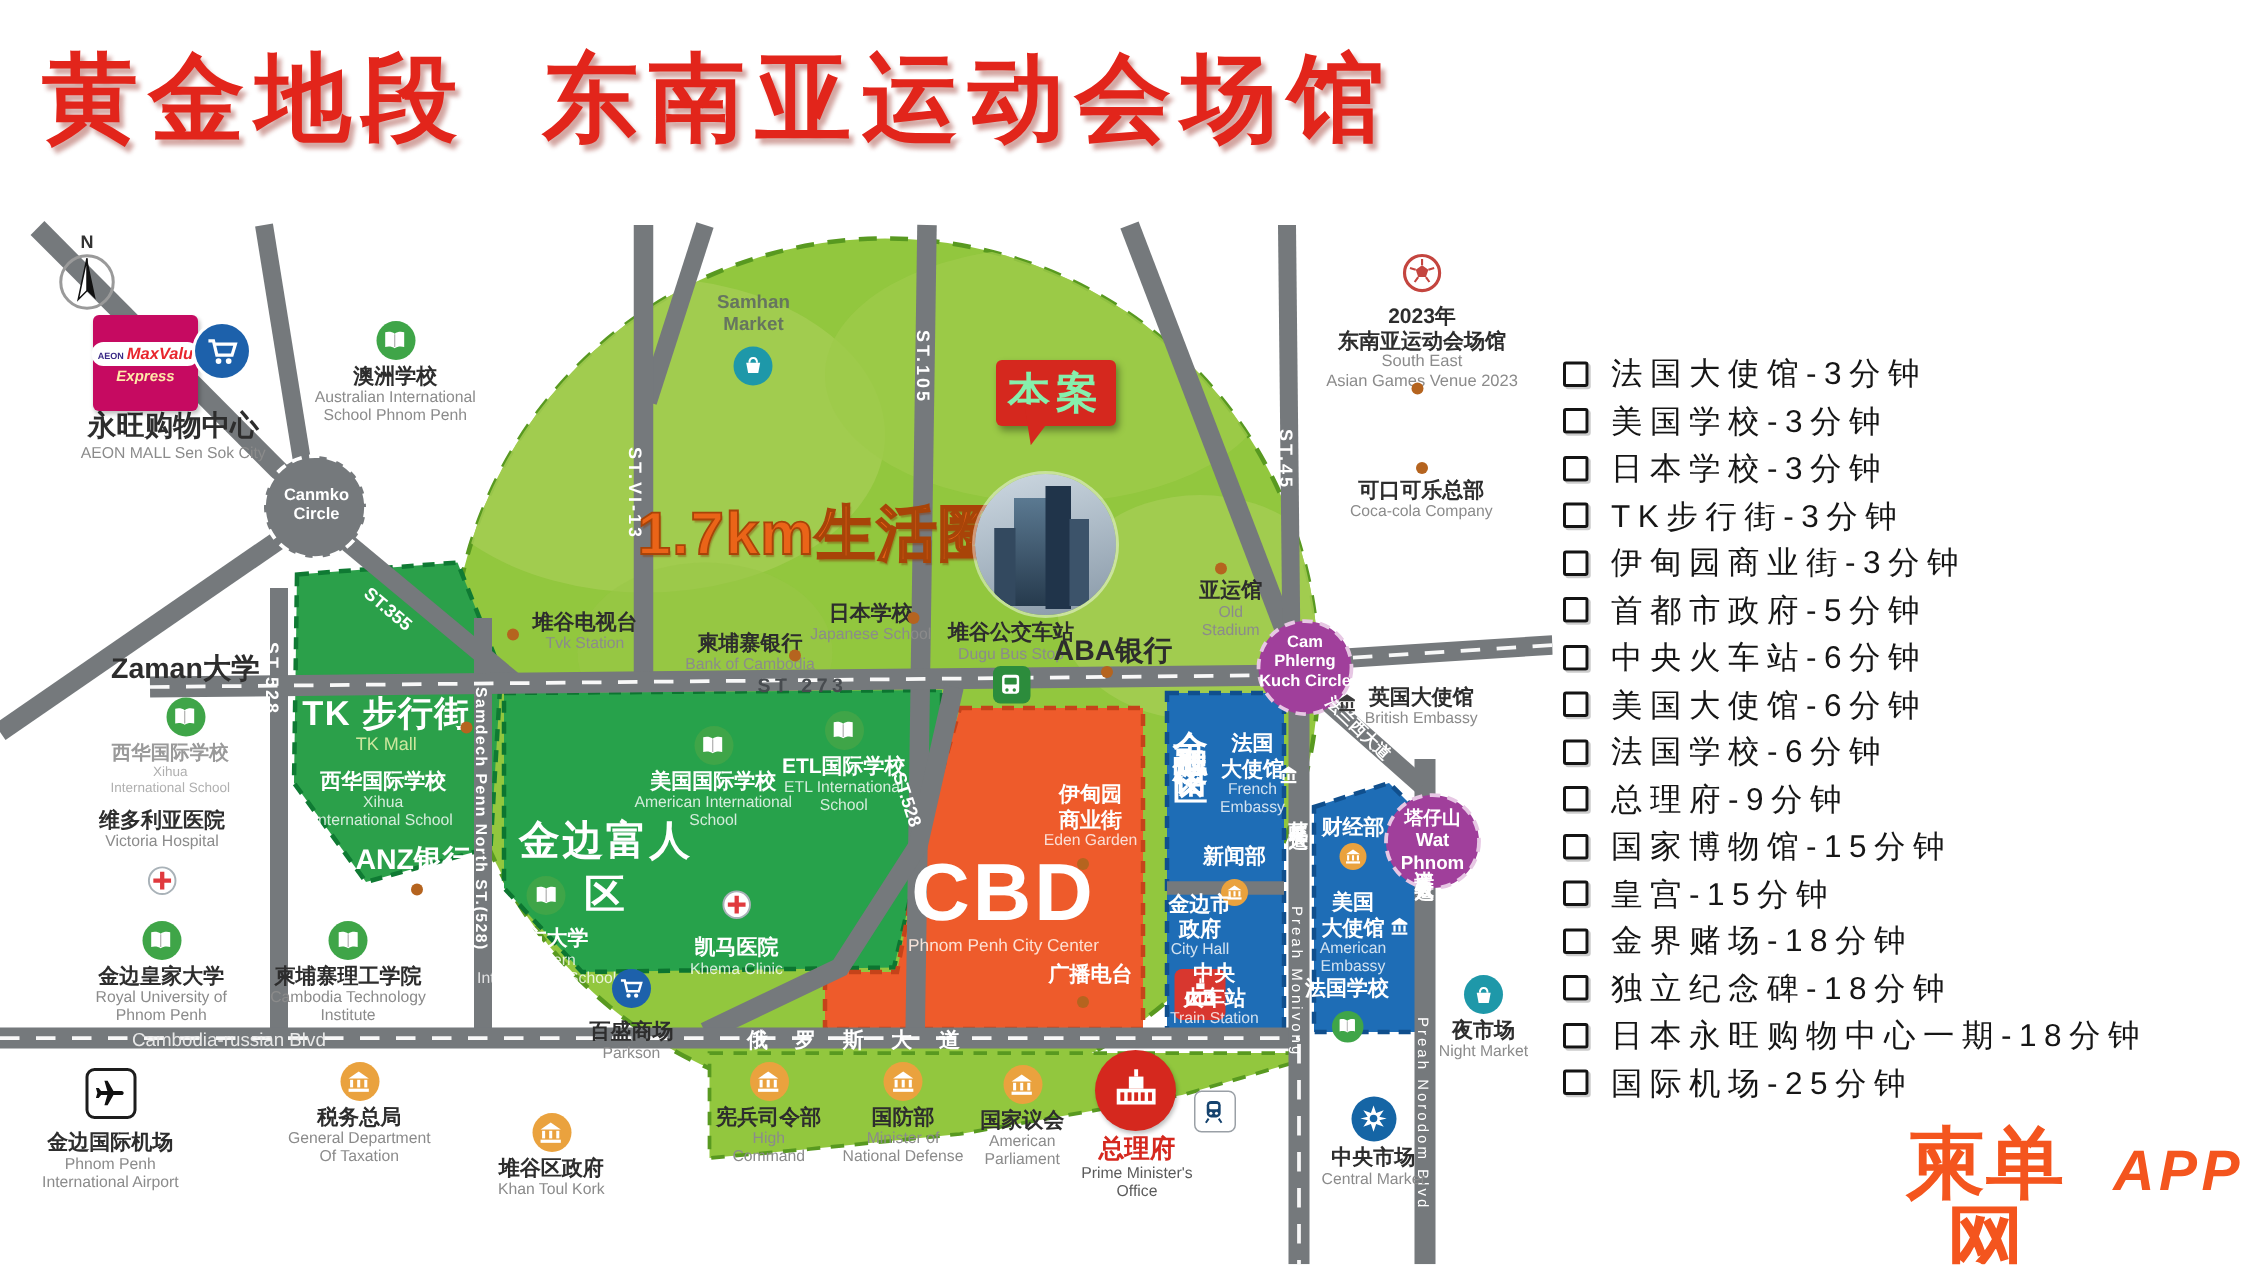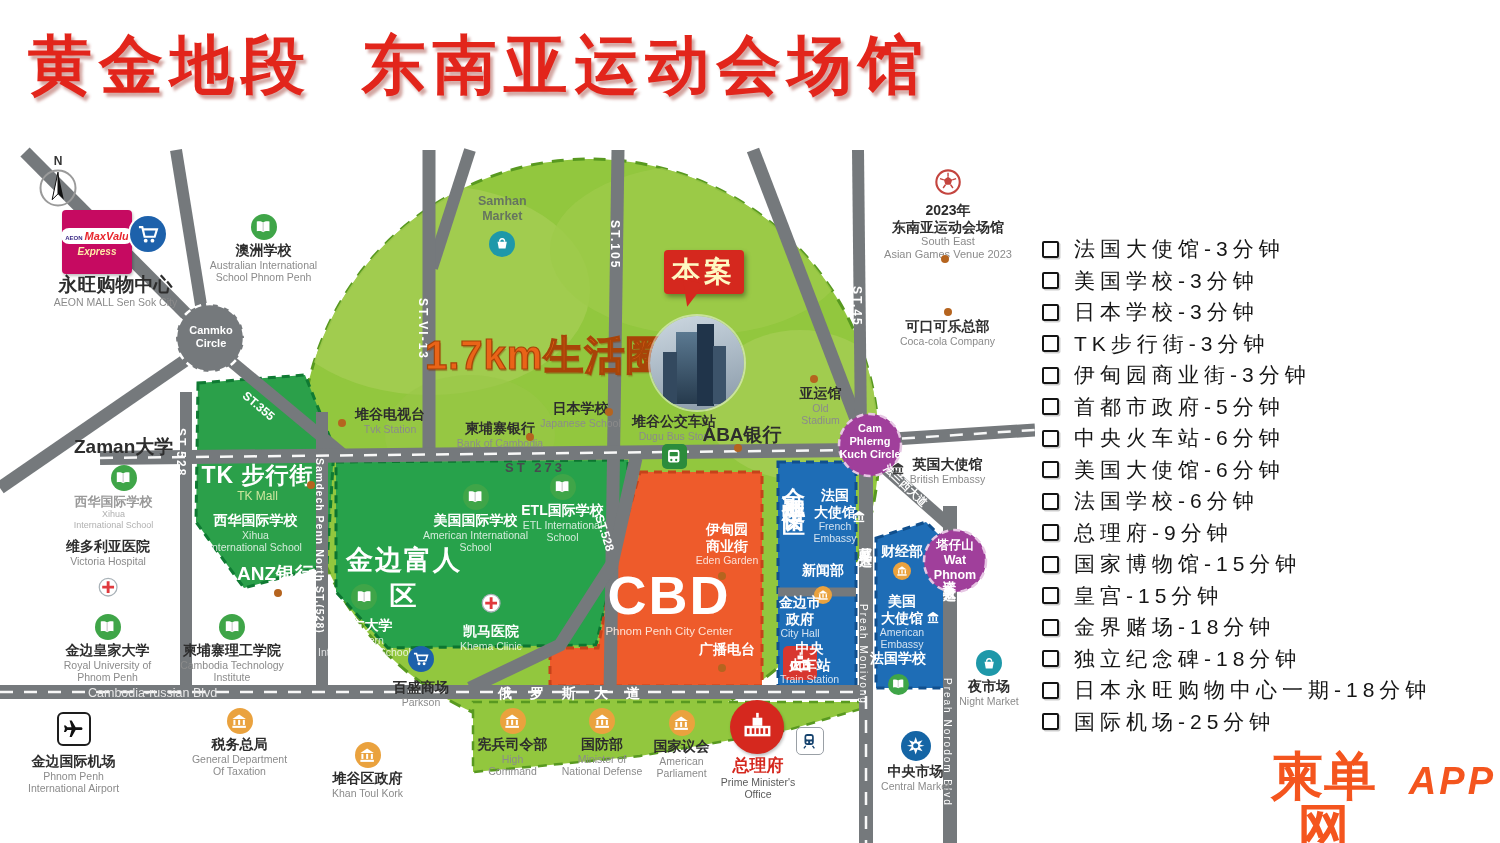--- a/index.html
+++ b/index.html
@@ -60,21 +60,21 @@
             writing-mode:vertical-rl;letter-spacing:7px;z-index:3;}
   .zone-cbd{position:absolute;left:598px;top:568px;width:142px;text-align:center;z-index:3;}
   .zone-cbd .cbd-big{display:block;color:#fff;font-size:54px;font-weight:900;letter-spacing:2px;line-height:1;}
   .zone-cbd .cbd-sub{display:block;color:rgba(255,235,225,.92);font-size:11.5px;margin-top:3px;}
   .life-circle{position:absolute;left:425px;top:328px;font-size:40px;font-weight:900;color:#ea6418;
                z-index:3;letter-spacing:1px;-webkit-text-stroke:1.2px #a84408;
                text-shadow:1px 2px 1px rgba(130,50,5,.4);}
   
   .circ-label{position:absolute;color:#fff;font-weight:bold;text-align:center;z-index:4;line-height:1.2;}
   
-  .badge{position:absolute;left:664px;top:250px;width:80px;height:44px;background:#d5281e;color:#fef9c3;
+  .badge{position:absolute;left:664px;top:240px;width:80px;height:44px;background:#d5281e;color:#86efac;
          display:flex;align-items:center;justify-content:center;font-size:28px;font-weight:900;
          letter-spacing:4px;border-radius:4px;z-index:5;box-shadow:2px 3px 5px rgba(0,0,0,.35);}
   .badge:after{content:"";position:absolute;left:14px;bottom:-24px;border:11px solid transparent;
                border-top:26px solid #d5281e;transform:rotate(14deg);}
   .photo{position:absolute;left:650px;top:316px;width:94px;height:94px;border-radius:50%;z-index:4;
          background:linear-gradient(165deg,#cdd8e1 0%,#aebcc8 45%,#8898a7 100%);overflow:hidden;
          box-shadow:0 0 0 2px rgba(255,255,255,.45);}
   .photo .t1{position:absolute;left:26px;top:16px;width:22px;height:72px;background:linear-gradient(180deg,#5b7991,#263a4d);}
   .photo .t2{position:absolute;left:47px;top:8px;width:17px;height:82px;background:#20344a;}
   .photo .t3{position:absolute;left:13px;top:36px;width:14px;height:52px;background:#33495f;}
@@ -260,21 +260,21 @@
     <circle cx="870" cy="305" r="31" fill="#a03f9b" stroke="#e7c7e4" stroke-width="2.5" stroke-dasharray="7 5"></circle>
     <circle cx="955" cy="421" r="31" fill="#a03f9b" stroke="#e7c7e4" stroke-width="2.5" stroke-dasharray="7 5"></circle>
   </svg>
 
   <div class="rlabel" style="left:100px;top:372px;transform:rotate(-37deg);font-size:13px;">ST.598</div>
   <div class="rlabel vert" style="left:174px;top:428px;">ST.528</div>
   <div class="rlabel" style="left:240px;top:399px;transform:rotate(40deg);">ST.355</div>
   <div class="rlabel vert" style="left:314px;top:458px;font-size:10.5px;letter-spacing:1px;">Samdech Penn North ST.(528)</div>
   <div class="rlabel vert" style="left:416px;top:298px;">ST.VI-13</div>
   <div class="rlabel vert" style="left:608px;top:220px;">ST.105</div>
-  <div class="rlabel rl-dark" style="left:505px;top:460px;font-size:13px;letter-spacing:3px;">ST 273</div>
+  <div class="rlabel rl-dark" style="left:505px;top:449px;font-size:13px;letter-spacing:3px;">ST 273</div>
   <div class="rlabel vert" style="left:850px;top:286px;">ST.45</div>
   <div class="rlabel" style="left:586px;top:526px;transform:rotate(72deg);">ST.528</div>
   <div class="rlabel vert" style="left:856px;top:536px;font-size:13px;">莫尼旺大道</div>
   <div class="rlabel vert" style="left:858px;top:604px;font-size:10px;font-weight:normal;">Preah Monivong</div>
   <div class="rlabel vert" style="left:940px;top:570px;font-size:13px;">诺罗敦大道</div>
   <div class="rlabel vert" style="left:942px;top:678px;font-size:10px;font-weight:normal;">Preah Norodom Blvd</div>
   <div class="rlabel" style="left:878px;top:478px;transform:rotate(44deg);font-size:11px;">法兰西大道</div>
   <div class="rlabel rl-lite" style="left:88px;top:686px;font-size:12.5px;">Cambodia-russian Blvd</div>
   <div class="rlabel" style="left:498px;top:685px;font-size:14px;letter-spacing:18px;">俄罗斯大道</div>
 

